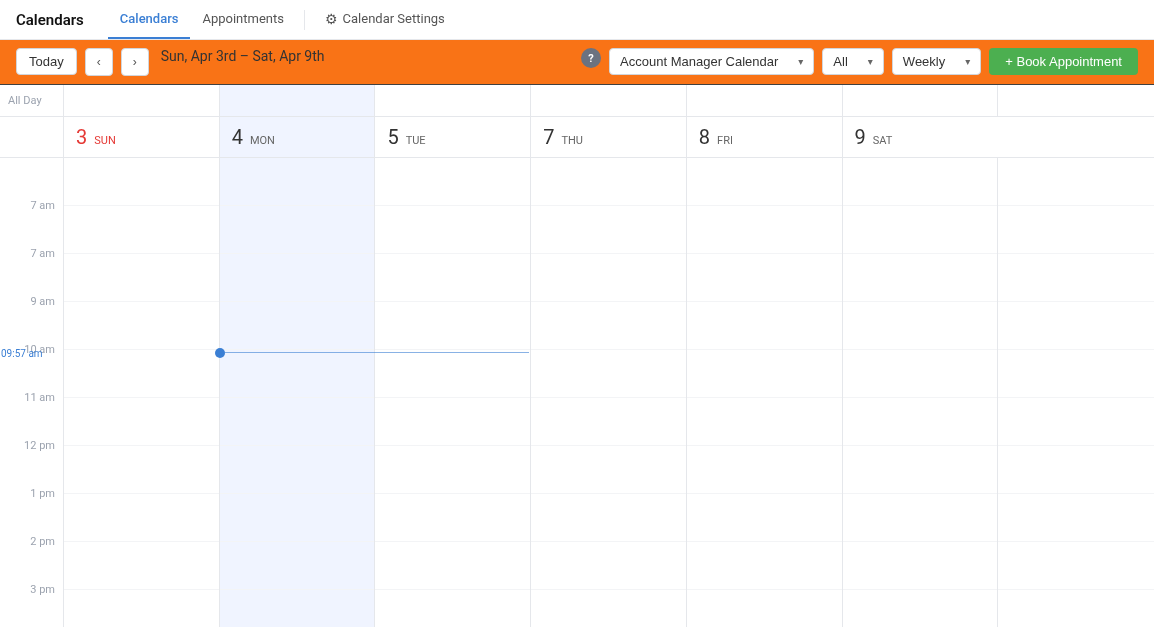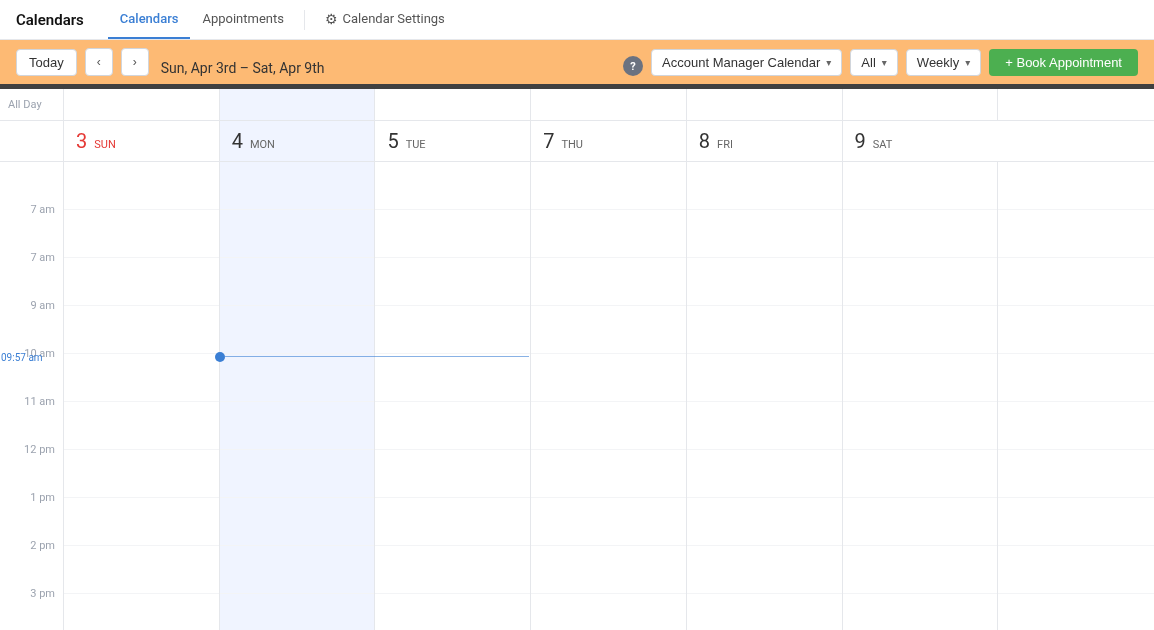--- a/index.html
+++ b/index.html
@@ -48,25 +48,25 @@
       margin: 0 8px;
     }
     .nav-tab-icon {
       margin-right: 5px;
       font-size: 14px;
     }
 
     
     .toolbar {
       display: flex;
-      align-items: flex-end;
+      align-items: flex-start;
       padding: 8px 16px;
-      border-bottom: 5px solid #404040;
+      border-bottom: 1px solid #404040;
       gap: 8px;
-      background: #fdba74;
+      background: #f97316;
     }
     .btn-today {
       padding: 5px 12px;
       border: 1px solid #d1d5db;
       border-radius: 4px;
       background: #fff;
       font-size: 13px;
       cursor: pointer;
       color: #333;
     }
@@ -98,21 +98,21 @@
       display: flex;
       align-items: center;
       justify-content: center;
       font-size: 11px;
       cursor: pointer;
       font-weight: bold;
     }
     .dropdown-btn {
       display: flex;
       align-items: center;
-      gap: 6px;
+      gap: 20px;
       padding: 5px 10px;
       border: 1px solid #d1d5db;
       border-radius: 4px;
       background: #fff;
       font-size: 13px;
       cursor: pointer;
       color: #333;
     }
     .dropdown-arrow {
       font-size: 10px;

